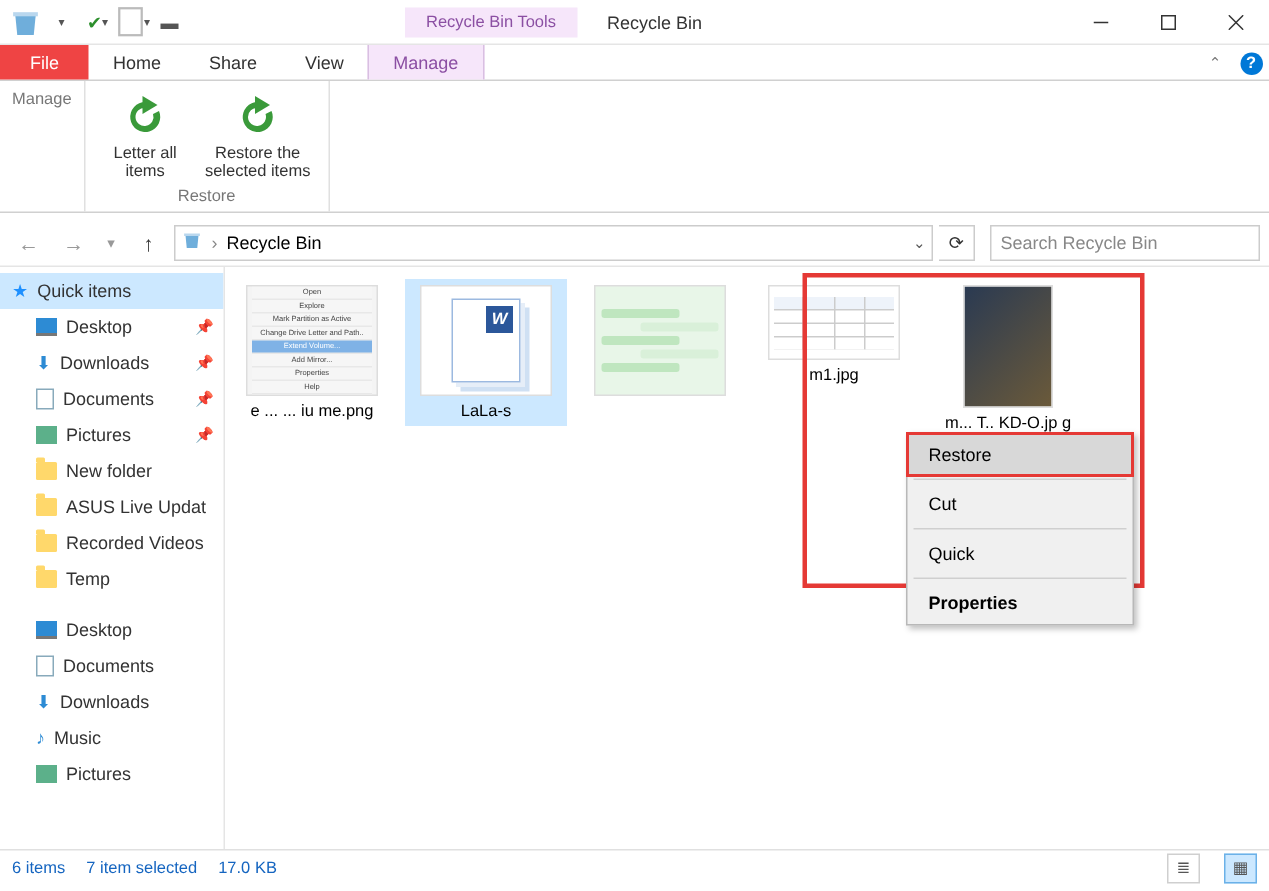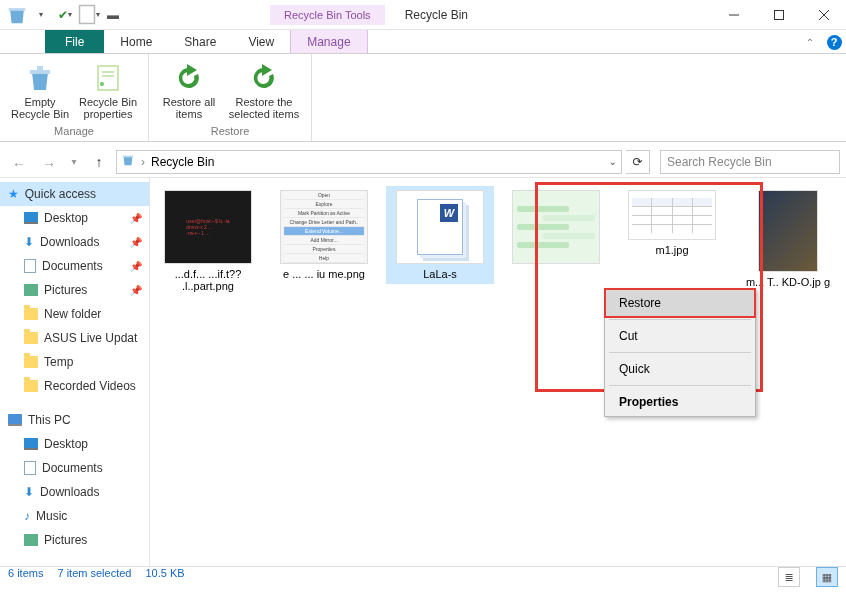--- a/index.html
+++ b/index.html
@@ -14,21 +14,21 @@
 .titlebar-contextual { background: #f6e6fa; color: #8b4fa3; font-size: 11px; padding: 3px 14px; height: 20px; display: flex; align-items: center; margin-left: 140px; }
 .titlebar-title { font-size: 12px; color: #333; margin-left: 20px; }
 .titlebar-spacer { flex: 1; }
 .win-controls { display: flex; }
 .win-btn { width: 45px; height: 30px; display: flex; align-items: center; justify-content: center; font-size: 11px; font-family: "Segoe MDL2 Assets", sans-serif; }
 .win-btn svg { width: 10px; height: 10px; }
 
 
 .tabs { height: 24px; display: flex; align-items: stretch; border-bottom: 1px solid #d0d0d0; background: #fff; }
 .tab { padding: 0 16px; font-size: 12px; color: #333; display: flex; align-items: center; cursor: pointer; }
-.tab-file { background: #0f766e; color: #fff; padding: 0 20px; margin-left: 45px; }
+.tab-file { background: #ef4444; color: #fff; padding: 0 20px; }
 .tab-manage { background: #f6e6fa; color: #8b4fa3; border-left: 1px solid #d9bfe2; border-right: 1px solid #d9bfe2; }
 .tabs-spacer { flex: 1; }
 .collapse-ribbon { width: 24px; height: 24px; display: flex; align-items: center; justify-content: center; color: #777; font-size: 10px; }
 .help-icon { width: 24px; height: 24px; display:flex; align-items:center; justify-content:center;}
 .help-circle { width:15px; height:15px; border-radius:50%; background:#0078d7; color:#fff; font-size:11px; font-weight:bold; display:flex;align-items:center;justify-content:center;}
 
 
 .ribbon { height: 88px; background: #fff; border-bottom: 1px solid #d0d0d0; display: flex; }
 .ribbon-group { border-right: 1px solid #e0e0e0; padding: 4px 8px 2px 8px; display: flex; flex-direction: column; }
 .ribbon-group-items { display: flex; gap: 4px; flex: 1; }
@@ -76,21 +76,21 @@
 
 
 .ctx { position:absolute; left:454px; top:110px; width:152px; background:#f0f0f0; border:1px solid #b8b8b8; box-shadow:2px 2px 4px rgba(0,0,0,.25); font-size:12px; }
 .ctx-item { height:28px; display:flex; align-items:center; padding:0 14px; }
 .ctx-item.hover { background:#d8d8d8; }
 .ctx-sep { height:1px; background:#cfcfcf; margin:2px 4px; }
 .ctx-item.bold { font-weight:bold; }
 .red-box2 { position:absolute; left:454px; top:110px; width:152px; height:30px; border:2px solid #e53935; pointer-events:none; }
 
 
-.statusbar { height:24px; border-top:1px solid #e0e0e0; display:flex; align-items:flex-start; font-size:11px; color:#1565c0; padding:0 8px; gap:14px; background:#fff;}
+.statusbar { height:24px; border-top:1px solid #e0e0e0; display:flex; align-items:center; font-size:11px; color:#1565c0; padding:0 8px; gap:14px; background:#fff;}
 .statusbar .spacer { flex:1; }
 .view-btn { width:22px; height:20px; border:1px solid #cfcfcf; margin-left:2px; display:flex;align-items:center;justify-content:center; color:#555; font-size:11px;}
 .view-btn.active { background:#cce8ff; border-color:#6bb1e8;}
 
 
 .term-line { color:#c93b3b; font-size:5px; line-height:6px; text-align:left;}
 
 .mini-menu { width:80px; background:#f6f6f6; font-size:5px; color:#444; }
 .mini-menu div{ padding:1px 3px; border-bottom:1px solid #e8e8e8; }
 .mini-menu .hl { background:#7fb2e6; color:#fff;}
@@ -158,55 +158,32 @@
   <div class="tab tab-manage">Manage</div>
   <div class="tabs-spacer"></div>
   <div class="collapse-ribbon">⌃</div>
   <div class="help-icon">
       <div class="help-circle">?</div>
     </div>
 </div>
 
 <div class="ribbon">
   <div class="ribbon-group">
-    <div class="ribbon-group-items">
-      <div class="ribbon-btn">
-        <div class="ribbon-btn-icon">
-            <svg viewBox="0 0 32 32">
-              <path fill="#6faedb" d="M8 10h16l-2 18H10z"></path>
-              <path fill="#b9d7ee" d="M6 8h20v4H6z"></path>
-              <rect x="13" y="4" width="6" height="4" fill="#b9d7ee"></rect>
-            </svg>
-          </div>
-        <span>Empty Recycle Bin</span>
-      </div>
-      <div class="ribbon-btn">
-        <div class="ribbon-btn-icon">
-            <svg viewBox="0 0 32 32">
-              <rect x="6" y="4" width="20" height="24" fill="#fff" stroke="#9c6"></rect>
-              <line x1="10" y1="10" x2="22" y2="10" stroke="#9c6"></line>
-              <line x1="10" y1="14" x2="22" y2="14" stroke="#9c6"></line>
-              <circle cx="10" cy="22" r="2" fill="#6c6"></circle>
-            </svg>
-          </div>
-        <span>Recycle Bin properties</span>
-      </div>
-    </div>
     <div class="ribbon-group-label">Manage</div>
   </div>
   <div class="ribbon-group">
     <div class="ribbon-group-items">
       <div class="ribbon-btn">
         <div class="ribbon-btn-icon">
             <svg viewBox="0 0 32 32">
               <path fill="#3a9a3a" d="M16 6a10 10 0 1 0 9 6l-4 2a6 6 0 1 1-5-4V6z"></path>
               <path fill="#3a9a3a" d="M14 2l10 6-10 6z"></path>
             </svg>
           </div>
-        <span>Restore all items</span>
+        <span>Letter all items</span>
       </div>
       <div class="ribbon-btn" style="width:78px">
         <div class="ribbon-btn-icon">
             <svg viewBox="0 0 32 32">
               <path fill="#3a9a3a" d="M16 6a10 10 0 1 0 9 6l-4 2a6 6 0 1 1-5-4V6z"></path>
               <path fill="#3a9a3a" d="M14 2l10 6-10 6z"></path>
             </svg>
           </div>
         <span>Restore the selected items</span>
       </div>
@@ -233,21 +210,21 @@
   <div class="search" title="Search Recycle Bin">
     <span>Search Recycle Bin</span>
   </div>
 </div>
 
 <div class="main">
 
   <div class="sidebar">
     <div class="side-item quick">
       <span class="star-ico">★</span>
-      <span>Quick access</span>
+      <span>Quick items</span>
     </div>
     <div class="side-item side-sub">
         <span style="width:14px;height:12px;background:#2d8bd4;display:inline-block;border-bottom:2px solid #777;"></span>
         <span>Desktop</span>
         <span class="pin">📌</span>
       </div>
     <div class="side-item side-sub">
         <span style="color:#2d8bd4">⬇</span>
         <span>Downloads</span>
         <span class="pin">📌</span>
@@ -265,31 +242,27 @@
     <div class="side-item side-sub">
         <span class="folder-ico"></span>
         <span>New folder</span>
       </div>
     <div class="side-item side-sub">
         <span class="folder-ico"></span>
         <span>ASUS Live Updat</span>
       </div>
     <div class="side-item side-sub">
         <span class="folder-ico"></span>
+        <span>Recorded Videos</span>
+      </div>
+    <div class="side-item side-sub">
+        <span class="folder-ico"></span>
         <span>Temp</span>
       </div>
-    <div class="side-item side-sub">
-        <span class="folder-ico"></span>
-        <span>Recorded Videos</span>
-      </div>
     <div style="height:10px"></div>
-    <div class="side-item">
-        <span class="pc-ico"></span>
-        <span>This PC</span>
-      </div>
     <div class="side-item side-sub">
         <span style="width:14px;height:12px;background:#2d8bd4;display:inline-block;border-bottom:2px solid #777;"></span>
         <span>Desktop</span>
       </div>
     <div class="side-item side-sub">
         <span style="width:12px;height:14px;background:#fff;border:1px solid #8ab;display:inline-block"></span>
         <span>Documents</span>
       </div>
     <div class="side-item side-sub">
         <span style="color:#2d8bd4">⬇</span>
@@ -301,30 +274,20 @@
       </div>
     <div class="side-item side-sub">
         <span style="width:14px;height:12px;background:#5cb08a;display:inline-block"></span>
         <span>Pictures</span>
       </div>
   </div>
 
   <div class="content">
     <div class="items">
 
-      <div class="file-item">
-        <div class="thumb thumb-dark">
-          <div style="padding:4px">
-            <div class="term-line">user@host:~$ ls -la</div>
-            <div class="term-line">drwxr-x 2 ...</div>
-            <div class="term-line">-rw-r-- 1 ...</div>
-          </div>
-        </div>
-        <span>...d.f... ...if.t?? .l..part.png</span>
-      </div>
 
       <div class="file-item">
         <div class="thumb">
           <div class="mini-menu">
             <div>Open</div>
               <div>Explore</div>
               <div>Mark Partition as Active</div>
               <div>Change Drive Letter and Path..</div>
             <div class="hl">Extend Volume...</div>
             <div>Add Mirror...</div>
@@ -400,17 +363,17 @@
       <div class="ctx-item bold">Properties</div>
     </div>
     <div class="red-box2"></div>
 
   </div>
 </div>
 
 <div class="statusbar">
   <span>6 items</span>
   <span>7 item selected</span>
-  <span>10.5 KB</span>
+  <span>17.0 KB</span>
   <div class="spacer"></div>
   <div class="view-btn">≣</div>
   <div class="view-btn active">▦</div>
 </div>
 
 </body></html>

